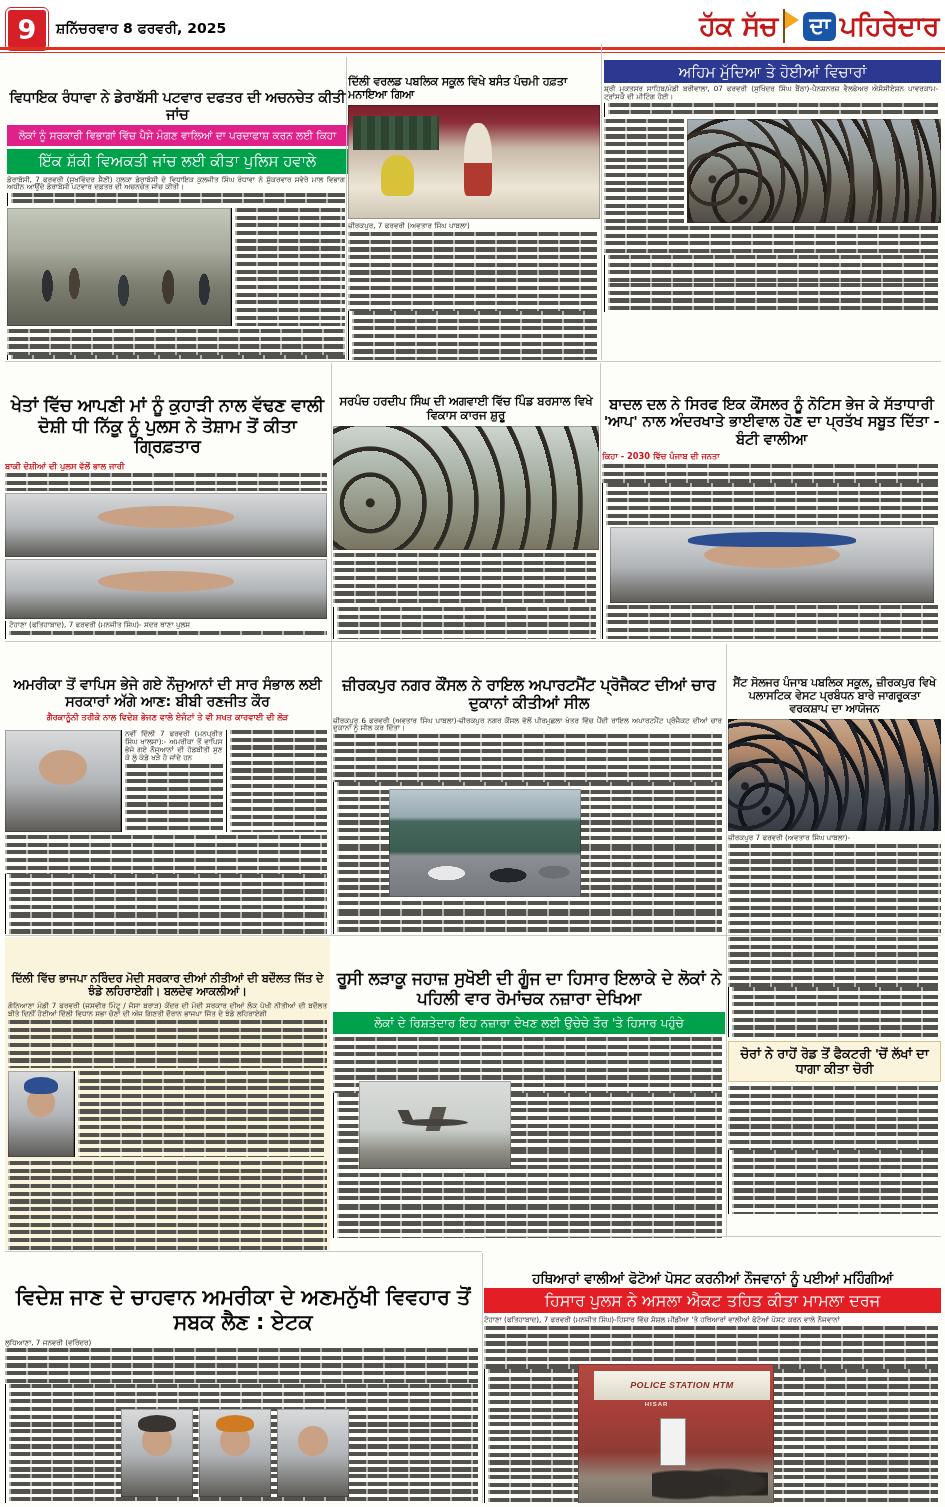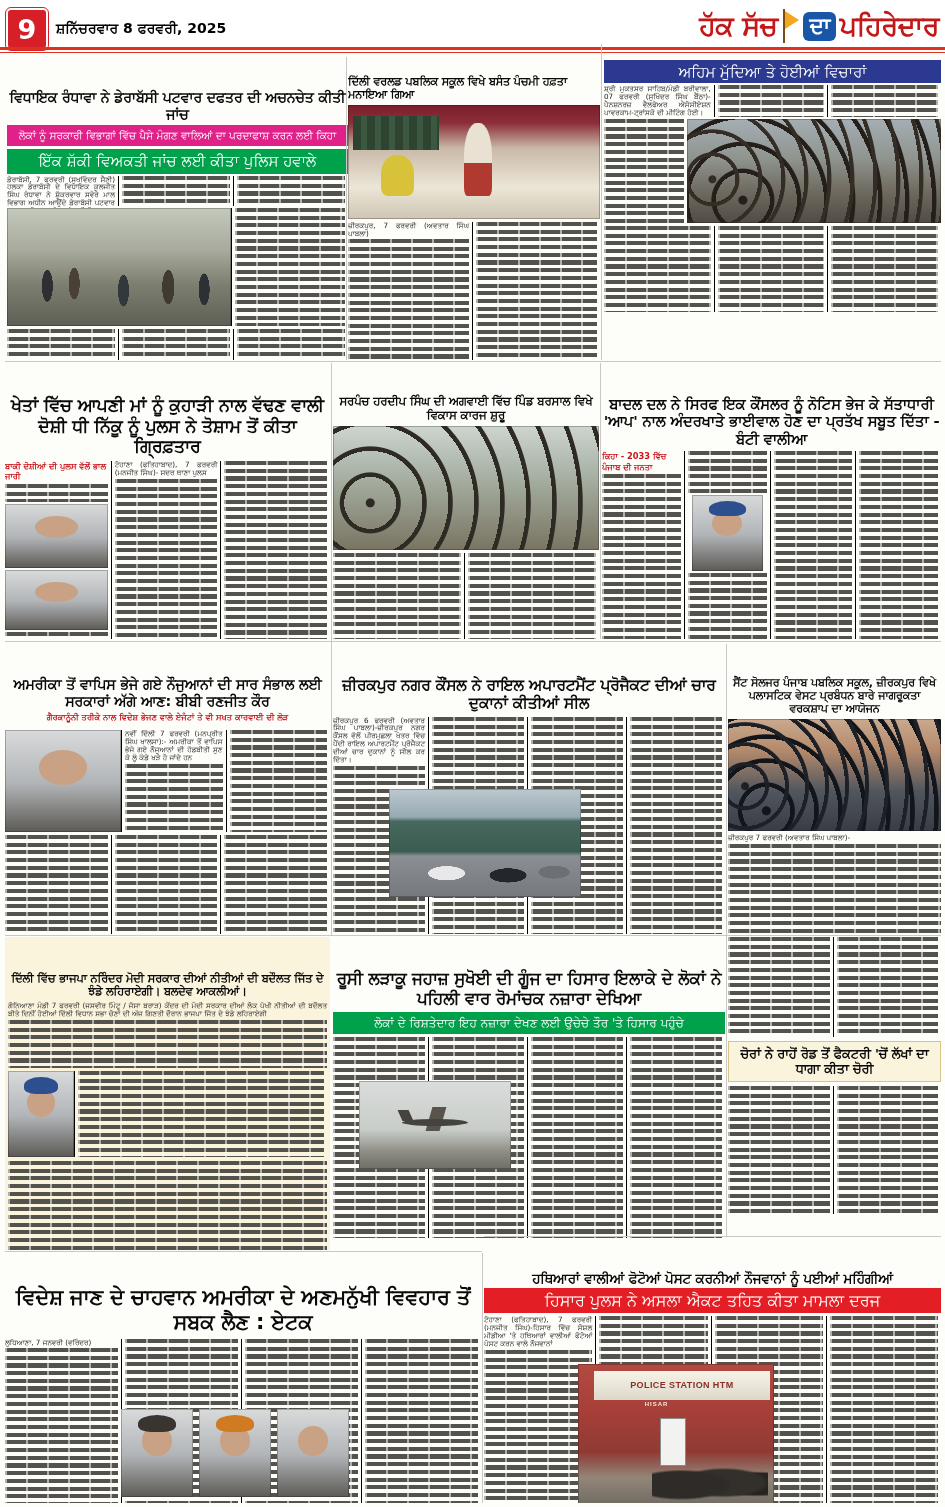--- a/index.html
+++ b/index.html
@@ -19,21 +19,21 @@
                border-bottom:9px solid transparent;border-left:14px solid #f5a61c;}
   .da-chip{background:#1a56a8;color:#fff;border-radius:6px;padding:1px 6px 3px;font-size:22px;}
   .head-rule{position:absolute;left:0;top:47px;width:945px;height:3px;background:#e0301e;}
   .head-rule2{position:absolute;left:0;top:52px;width:945px;height:1px;background:#e0301e;}
   
   .art{position:absolute;overflow:hidden;}
   .hl{font-weight:700;color:#0a0a0a;text-align:center;line-height:1.18;letter-spacing:-0.2px;margin-top:32px;}
   .band{color:#fff;font-weight:400;text-align:center;display:flex;align-items:center;justify-content:center;
         overflow:hidden;white-space:nowrap;}
   .kicker{color:#c9151b;font-weight:700;font-size:8.3px;line-height:1.25;margin:0 0 2px;}
-  .cols{display:flex;}
+  .cols{display:flex;flex-direction:column;}
   .col{flex:1;padding:0 3px;border-left:1px solid #000000;display:flex;flex-direction:column;min-width:0;}
   .col:first-child{border-left:none;padding-left:0;}
   .greek{position:relative;background:repeating-linear-gradient(to bottom,#54524c 0 4.1px,transparent 4.1px 7.7px);}
   .greek::after{content:"";position:absolute;inset:0;
         background:repeating-linear-gradient(to right,rgba(253,253,250,.55) 0 1.6px,transparent 1.6px 21px);}
   .greek.fill{flex:1;}
   .lead{font-size:7.2px;line-height:7.9px;text-align:justify;color:#191919;margin:0 0 2px;background:#fdfdfa;}
   
   .photo{position:relative;overflow:hidden;box-shadow:inset 0 0 0 1px rgba(0,0,0,.25);}
   .ph-street{background:linear-gradient(180deg,#c3c9bc 0%,#a8ab9d 35%,#7c7f70 65%,#5d5f55 100%);}
@@ -74,21 +74,21 @@
      background:#3a3430;border-radius:50% 50% 35% 35%;}
   .turban-orange::after{content:"";position:absolute;left:24%;top:7%;width:52%;height:20%;
      background:#d07a22;border-radius:50% 50% 35% 35%;}
   .ph-plane{background:linear-gradient(180deg,#dadddb 0%,#c9cdc9 55%,#8e8e86 80%,#6f6e64 100%);}
   .plane-body{position:absolute;left:28%;top:44%;width:44%;height:7px;background:#45433d;border-radius:50%;}
   .plane-wing{position:absolute;left:46%;top:30%;width:9%;height:24px;background:#56544d;transform:skewX(-16deg);}
   .plane-tail{position:absolute;left:27%;top:33%;width:7%;height:11px;background:#45433d;transform:skewX(24deg);}
   .ph-police{background:linear-gradient(180deg,#b34a42 0%,#a63f38 34%,#8f3a34 62%,#938679 80%,#6f6b62 100%);}
   .ps-sign{position:absolute;top:5%;left:8%;right:2%;height:20%;background:linear-gradient(#f6f3e9,#ddd8c8);
      color:#8a2f26;font-family:"Liberation Sans",sans-serif;font-weight:700;font-size:9px;letter-spacing:.4px;
-     display:flex;align-items:center;justify-content:center;white-space:nowrap;overflow:hidden;}
+     display:flex;align-items:center;justify-content:center;white-space:nowrap;overflow:hidden;font-style:italic;}
   .ps-hisar{position:absolute;top:26%;left:34%;color:#f0e8d8;font-family:"Liberation Sans",sans-serif;
      font-weight:700;font-size:6px;letter-spacing:1px;}
   .ps-board{position:absolute;top:38%;left:42%;width:13%;height:34%;background:#f2f2f0;
      box-shadow:inset 0 0 0 1px #8b8b8b;}
   .ps-bikes{position:absolute;bottom:3%;left:38%;right:3%;height:30%;background:
      radial-gradient(ellipse at 25% 60%,#2e2b28 0 36%,transparent 42%),
      radial-gradient(ellipse at 62% 55%,#33302c 0 38%,transparent 45%),
      radial-gradient(ellipse at 90% 58%,#262320 0 30%,transparent 36%);}
   .cream{background:#fbf4dd;}
   .cream-box{background:#fbf4dd;border:1px solid #d9c28a;}
@@ -230,21 +230,21 @@
       <div class="col">
           <div class="greek fill"></div>
         </div>
     </div>
   </div>
 
   <div class="art" style="left:602px;top:363px;width:339px;height:276px">
     <div class="hl" style="font-size:14.8px">ਬਾਦਲ ਦਲ ਨੇ ਸਿਰਫ ਇਕ ਕੌਂਸਲਰ ਨੂੰ ਨੋਟਿਸ ਭੇਜ ਕੇ ਸੱਤਾਧਾਰੀ 'ਆਪ' ਨਾਲ ਅੰਦਰਖਾਤੇ ਭਾਈਵਾਲ ਹੋਣ ਦਾ ਪ੍ਰਤੱਖ ਸਬੂਤ ਦਿੱਤਾ - ਬੰਟੀ ਵਾਲੀਆ</div>
     <div class="cols" style="height:216px;margin-top:4px">
       <div class="col">
-        <p class="kicker">ਕਿਹਾ - 2033 ਵਿੱਚ ਪੰਜਾਬ ਦੀ ਜਨਤਾ</p>
+        <p class="kicker">ਕਿਹਾ - 2030 ਵਿੱਚ ਪੰਜਾਬ ਦੀ ਜਨਤਾ</p>
         <div class="greek fill"></div>
       </div>
       <div class="col">
         <div class="greek" style="height:42px"></div>
         <div class="photo ph-portrait turban-blue" style="height:76px;margin:2px 4px"></div>
         <div class="greek fill"></div>
       </div>
       <div class="col">
           <div class="greek fill"></div>
         </div>

